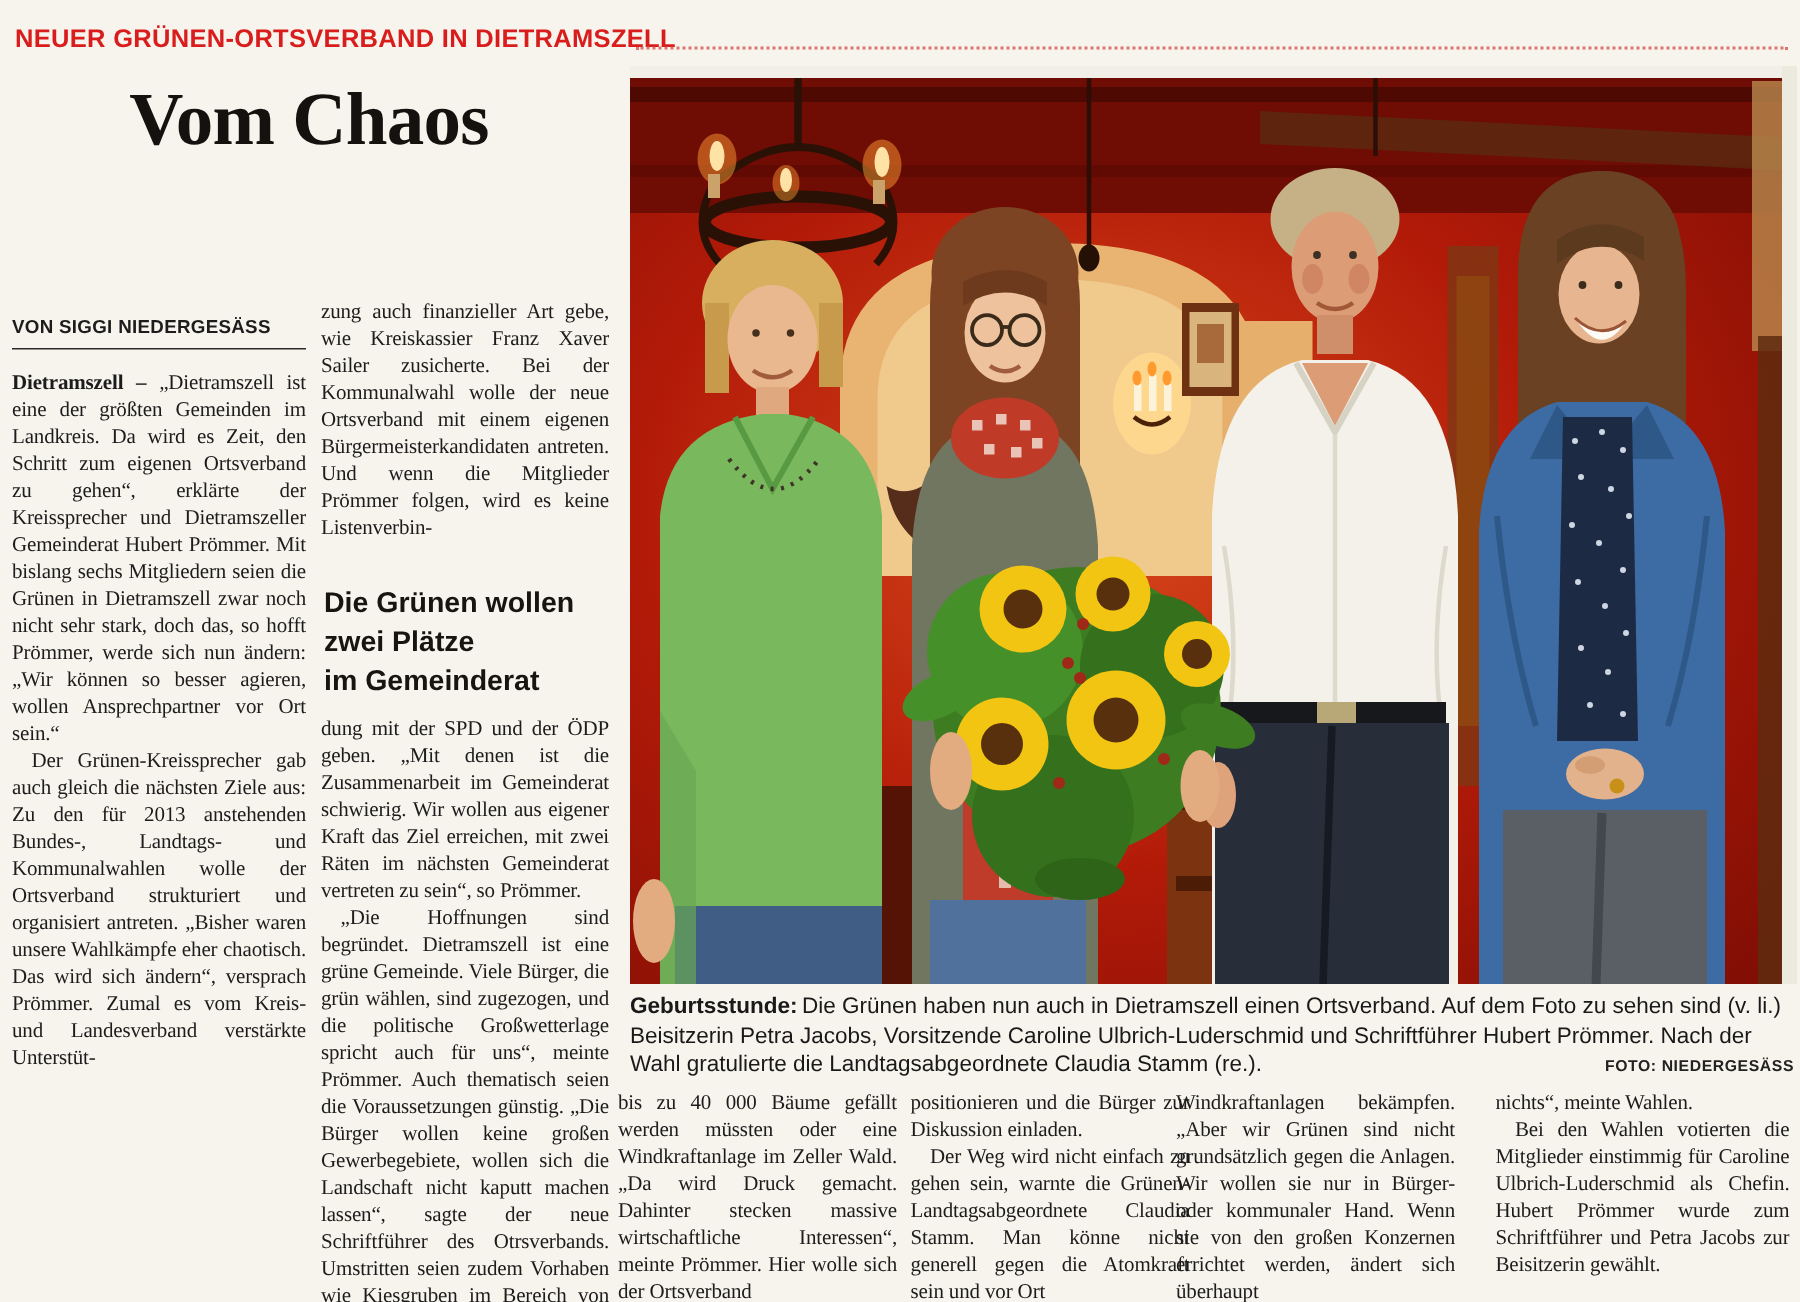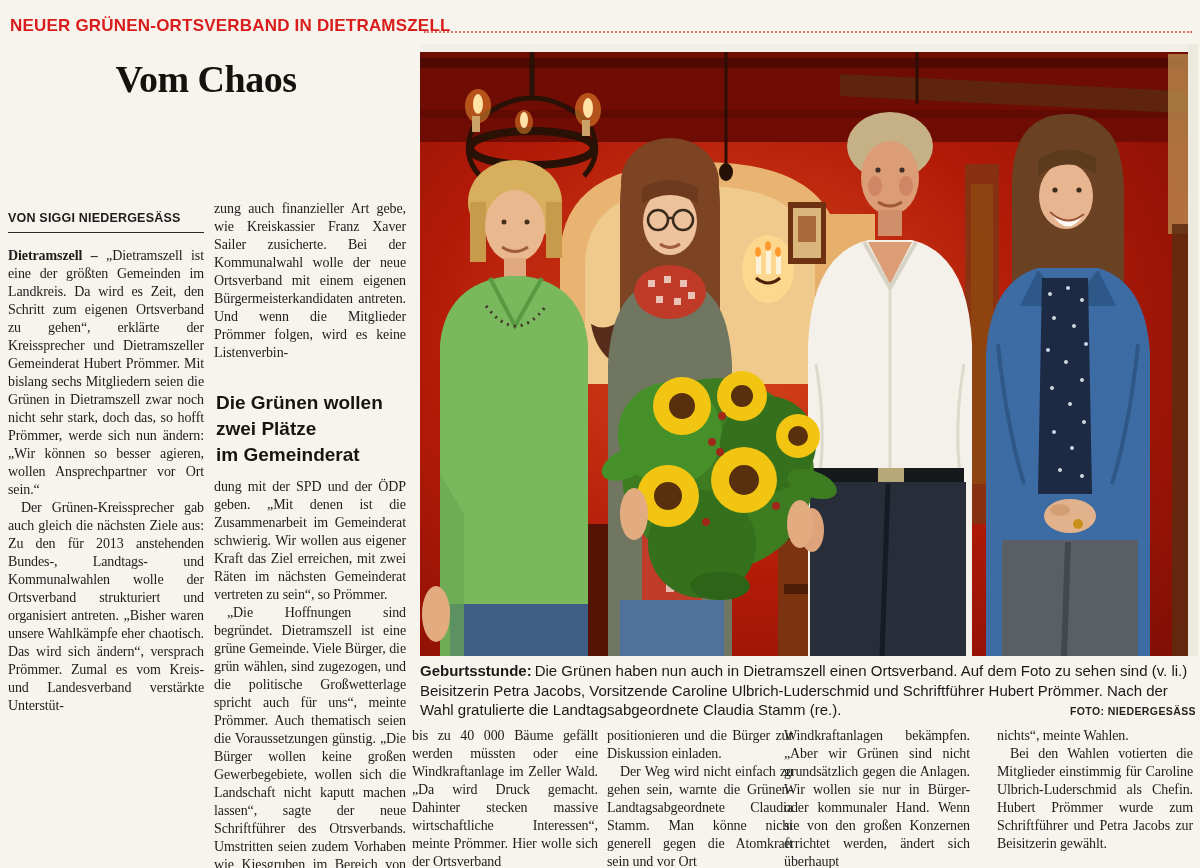--- a/index.html
+++ b/index.html
@@ -8,21 +8,21 @@
     background:#f6f4ec;color:#1c1c1c;
     font-family:"Liberation Sans",sans-serif;
   }
   .abs{position:absolute;}
   
   .kicker{left:10px;top:16px;font-size:17px;font-weight:bold;color:#d91d1d;letter-spacing:.2px;white-space:nowrap;}
   .kicker-rule{left:424px;top:31px;width:768px;height:0;border-top:2px dotted #d4574e;opacity:.8;}
   
   .headline{left:0;top:48px;width:412px;text-align:center;
     font-family:"Liberation Serif","DejaVu Serif",serif;font-weight:bold;
-    font-size:38px;line-height:62px;color:#14110e;letter-spacing:-.5px;}
+    font-size:50px;line-height:62px;color:#14110e;letter-spacing:-.5px;}
   
   .col{position:absolute;overflow:hidden;}
   .col1{left:8px;top:200px;width:196px;height:668px;}
   .col2{left:214px;top:200px;width:192px;height:668px;}
   .lead{font-size:15px;line-height:17.6px;font-weight:bold;text-align:justify;color:#222;}
   .byline{margin-top:11px;padding-bottom:7px;border-bottom:1.5px solid #2a2a2a;
     font-size:12.5px;font-weight:bold;letter-spacing:.2px;}
   .serifbody{font-family:"Liberation Serif","DejaVu Serif",serif;font-size:14px;line-height:18px;
     text-align:justify;letter-spacing:-.1px;}
   .serifbody p{margin:0;}

